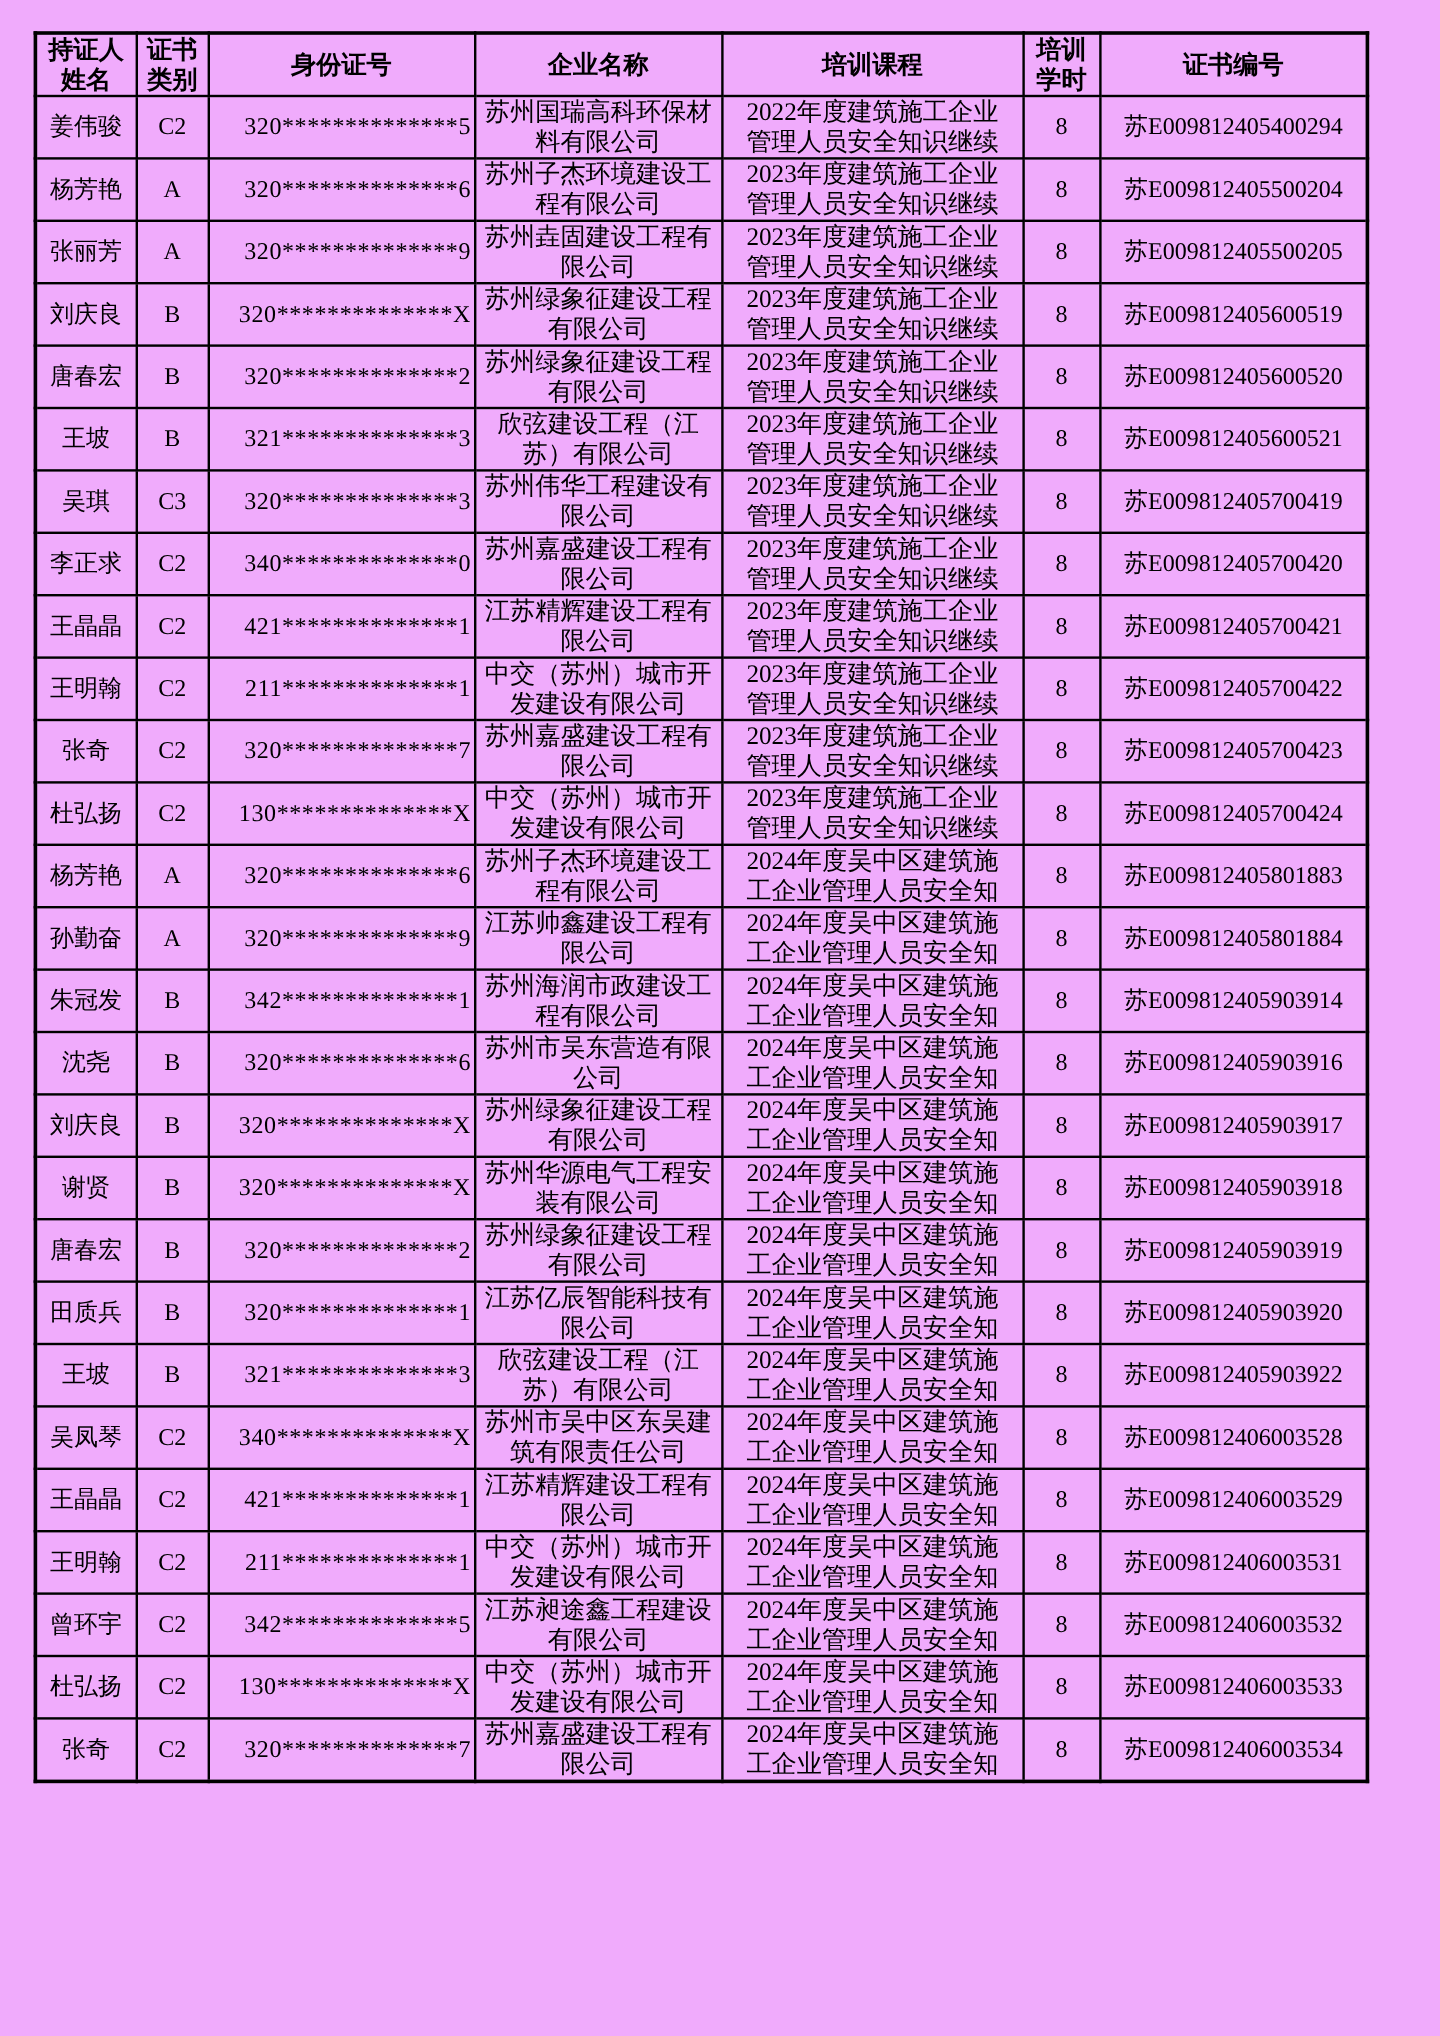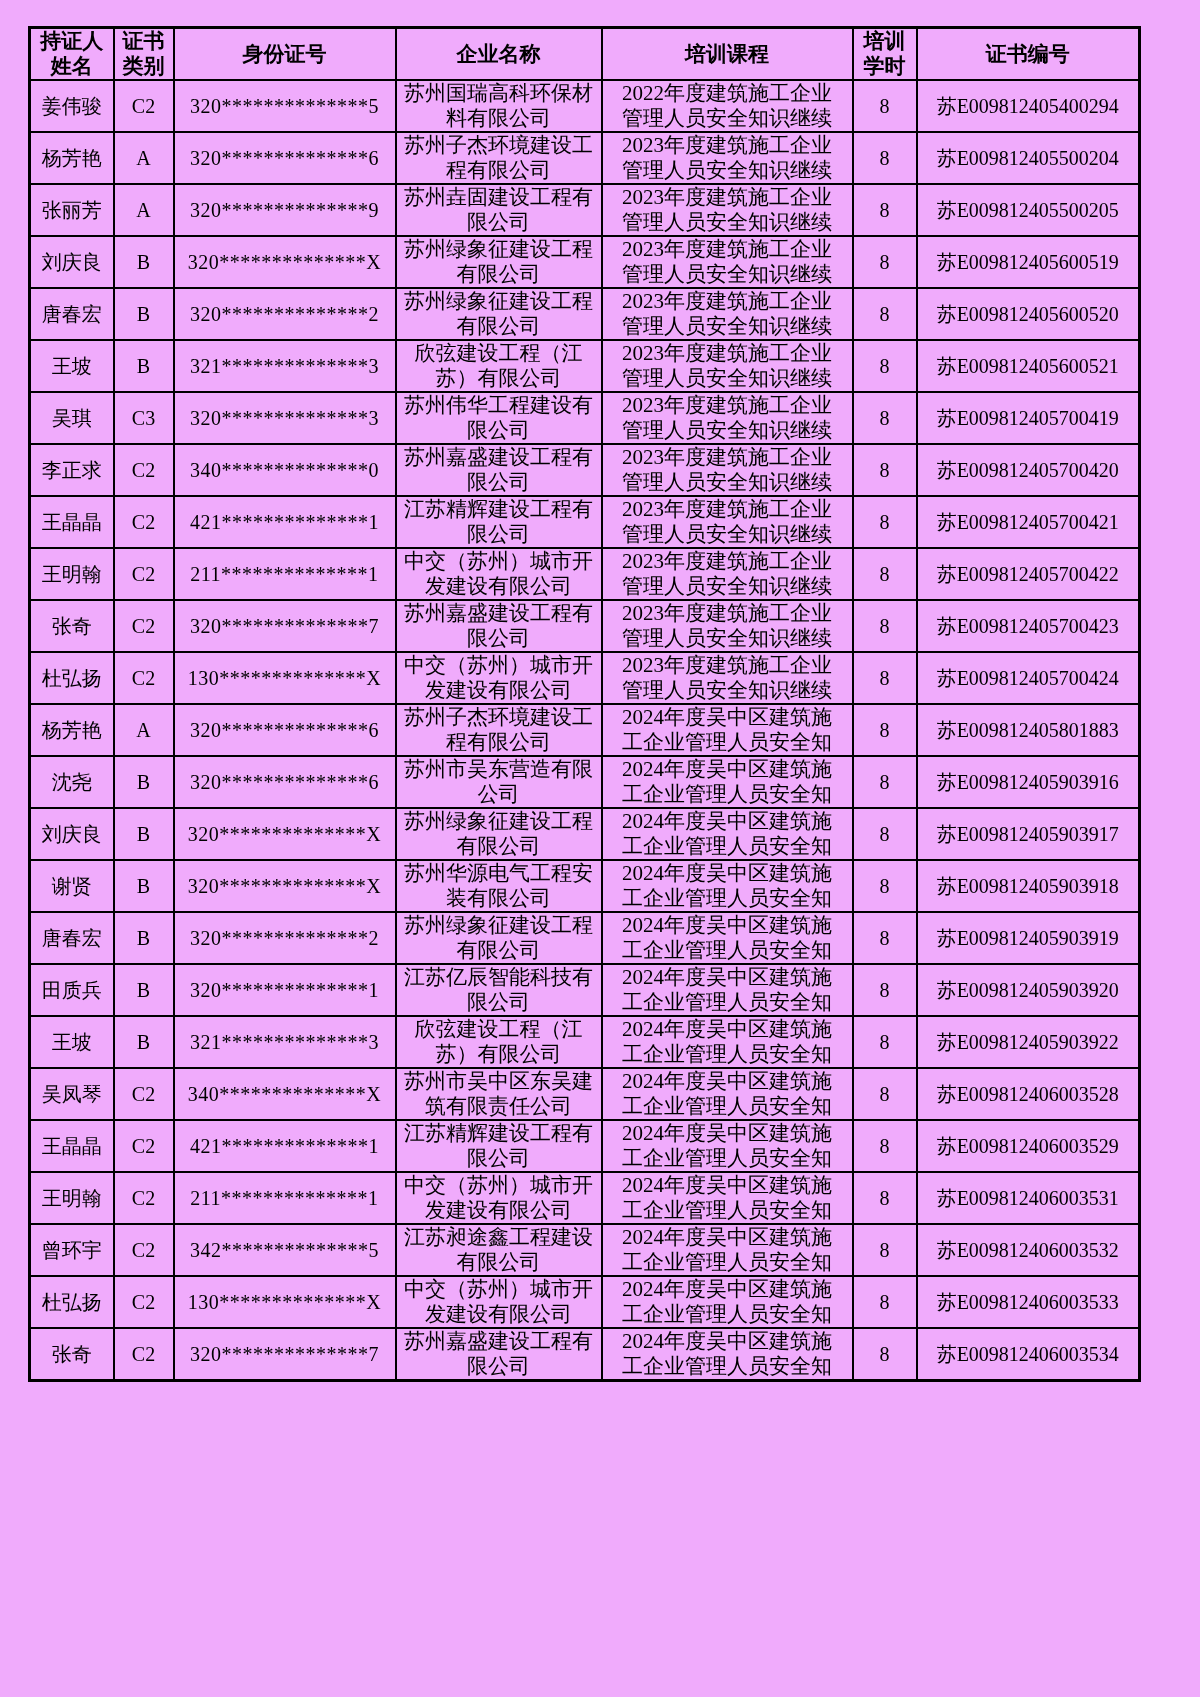--- a/index.html
+++ b/index.html
@@ -44,20 +44,21 @@
     font-size: 20px;
     line-height: 24px;
   }
   table.cert-table td.col3,
   table.cert-table td.col4 {
     font-size: 21px;
     line-height: 25px;
   }
   table.cert-table td.col2 {
     letter-spacing: 0.5px;
+    text-align: right;
   }
 </style>
 </head>
 <body>
 
 <div class="page">
   <table class="cert-table">
     <colgroup>
       <col style="width:84px">
       <col style="width:60px">
@@ -219,20 +220,42 @@
           <td class="col1">A</td>
           <td class="col2">320**************6</td>
           <td class="col3">苏州子杰环境建设工
 程有限公司</td>
           <td class="col4">2024年度吴中区建筑施
 工企业管理人员安全知</td>
           <td class="col5">8</td>
           <td class="col6">苏E009812405801883</td>
         </tr>
         <tr>
+          <td class="col0">孙勤奋</td>
+          <td class="col1">A</td>
+          <td class="col2">320**************9</td>
+          <td class="col3">江苏帅鑫建设工程有
+限公司</td>
+          <td class="col4">2024年度吴中区建筑施
+工企业管理人员安全知</td>
+          <td class="col5">8</td>
+          <td class="col6">苏E009812405801884</td>
+        </tr>
+        <tr>
+          <td class="col0">朱冠发</td>
+          <td class="col1">B</td>
+          <td class="col2">342**************1</td>
+          <td class="col3">苏州海润市政建设工
+程有限公司</td>
+          <td class="col4">2024年度吴中区建筑施
+工企业管理人员安全知</td>
+          <td class="col5">8</td>
+          <td class="col6">苏E009812405903914</td>
+        </tr>
+        <tr>
           <td class="col0">沈尧</td>
           <td class="col1">B</td>
           <td class="col2">320**************6</td>
           <td class="col3">苏州市吴东营造有限
 公司</td>
           <td class="col4">2024年度吴中区建筑施
 工企业管理人员安全知</td>
           <td class="col5">8</td>
           <td class="col6">苏E009812405903916</td>
         </tr>

